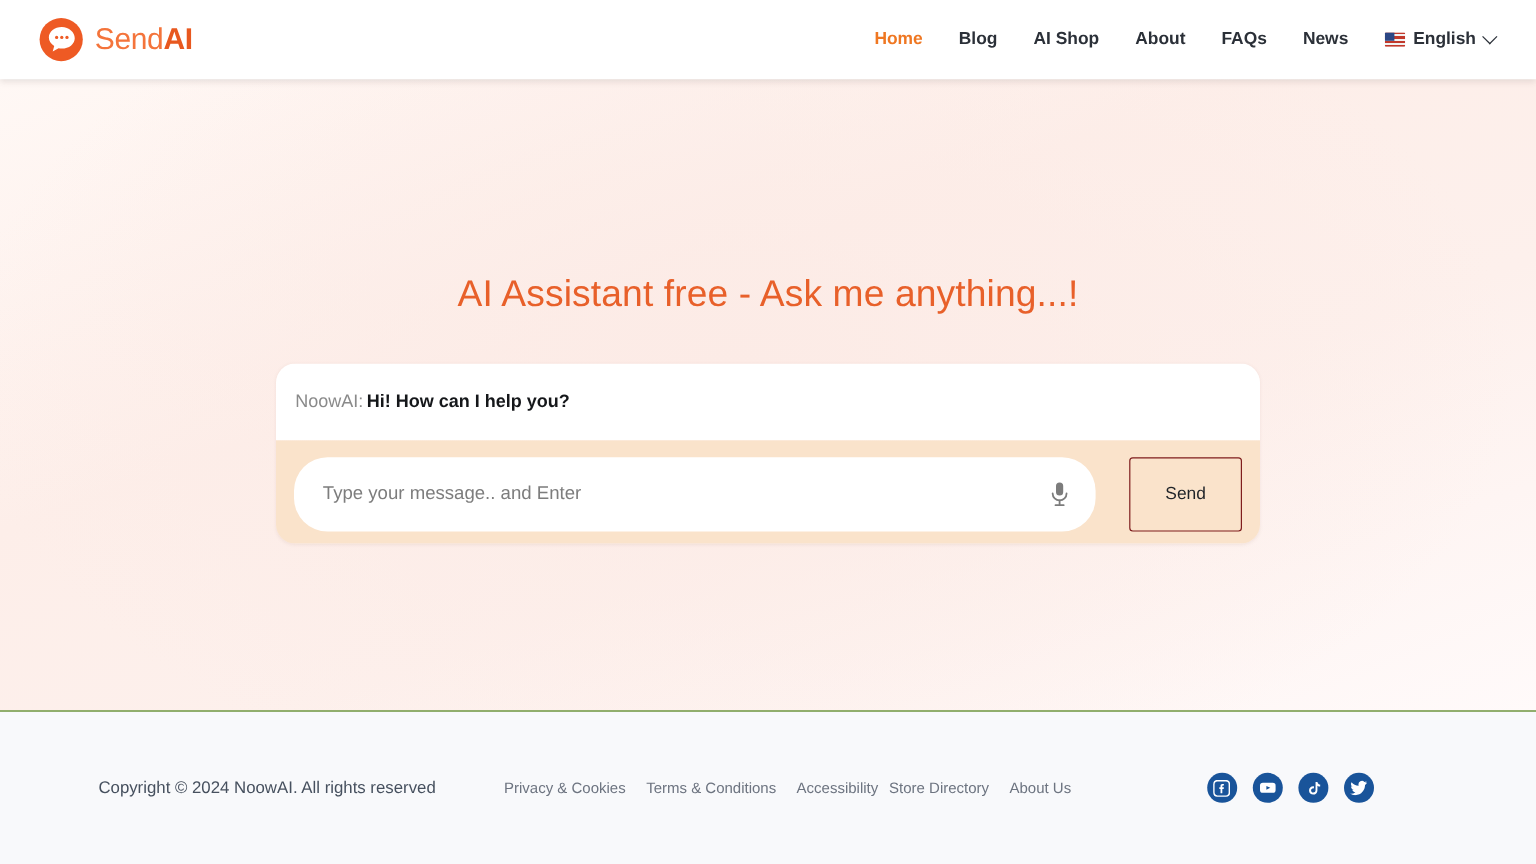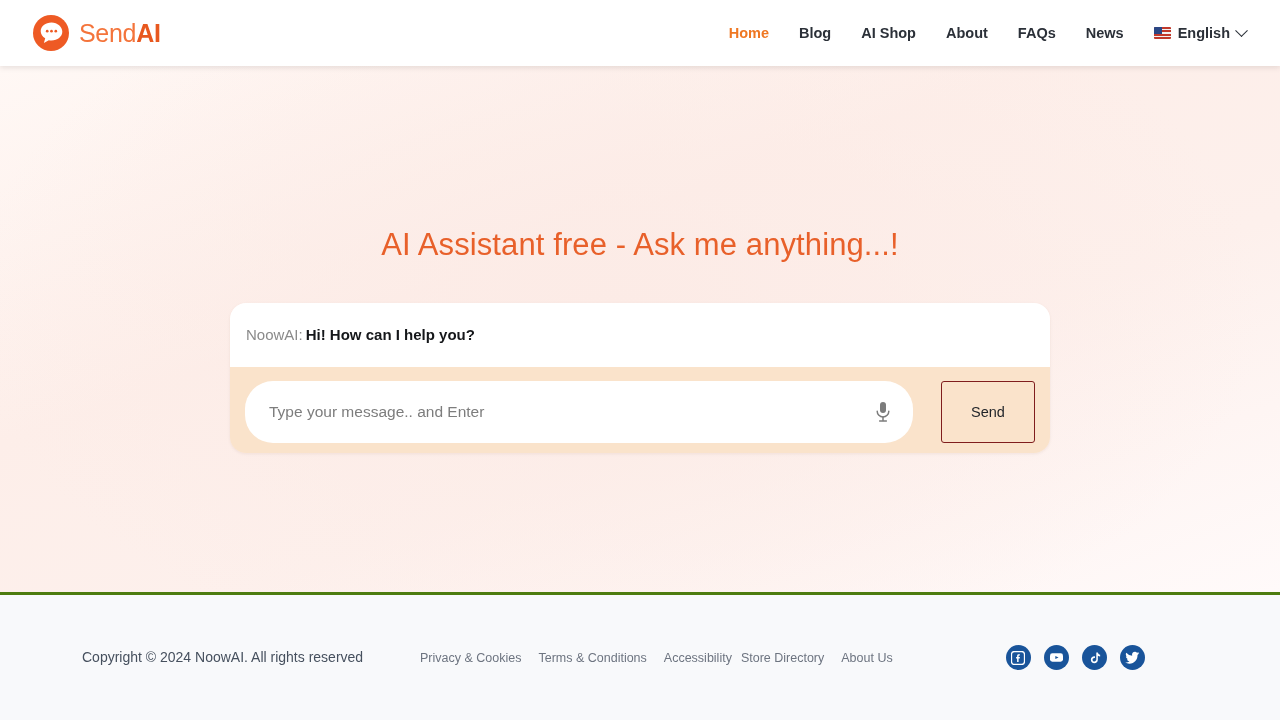--- a/index.html
+++ b/index.html
@@ -238,21 +238,21 @@
     font-size: 12px;
     color: #7c6a5c;
     letter-spacing: 0.05px;
   }
 
   
   .footer {
     flex: 0 0 128px;
     height: 128px;
     background: #f8f9fb;
-    border-top: 3px solid #4d7c0f;
+    border-top: 1px solid #4d7c0f;
     display: flex;
     align-items: center;
     padding: 0 40px;
     position: relative;
   }
 
   .footer-col-left {
     width: 380px;
     flex: 0 0 380px;
     font-size: 14px;

